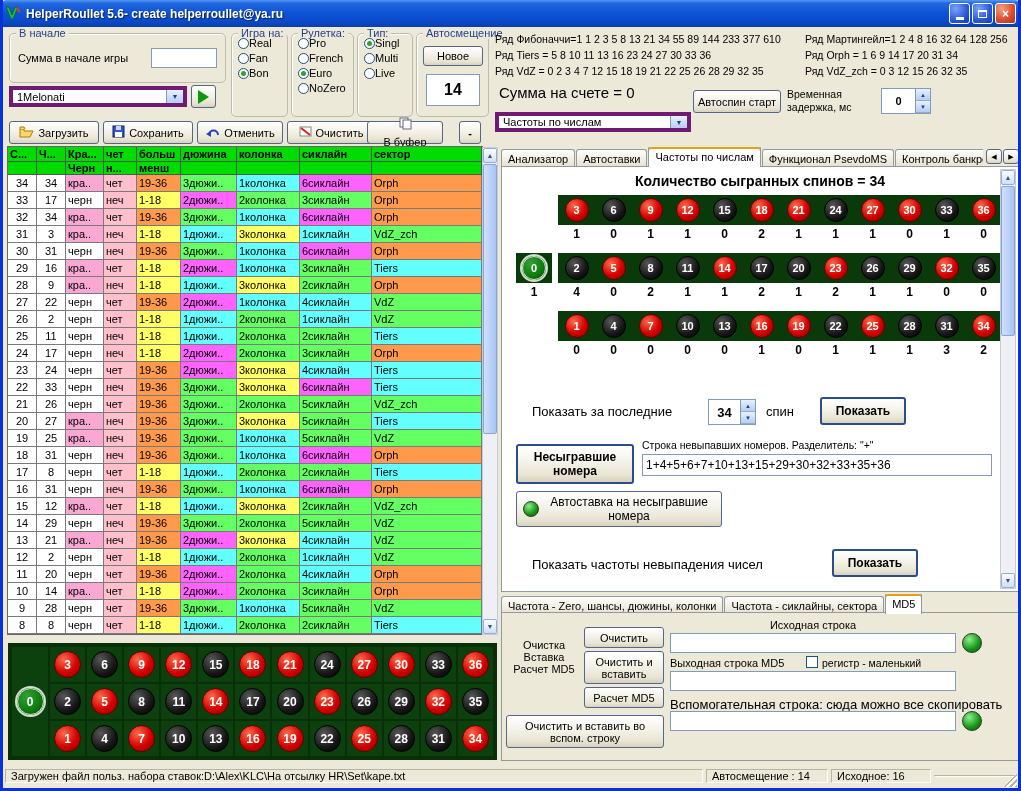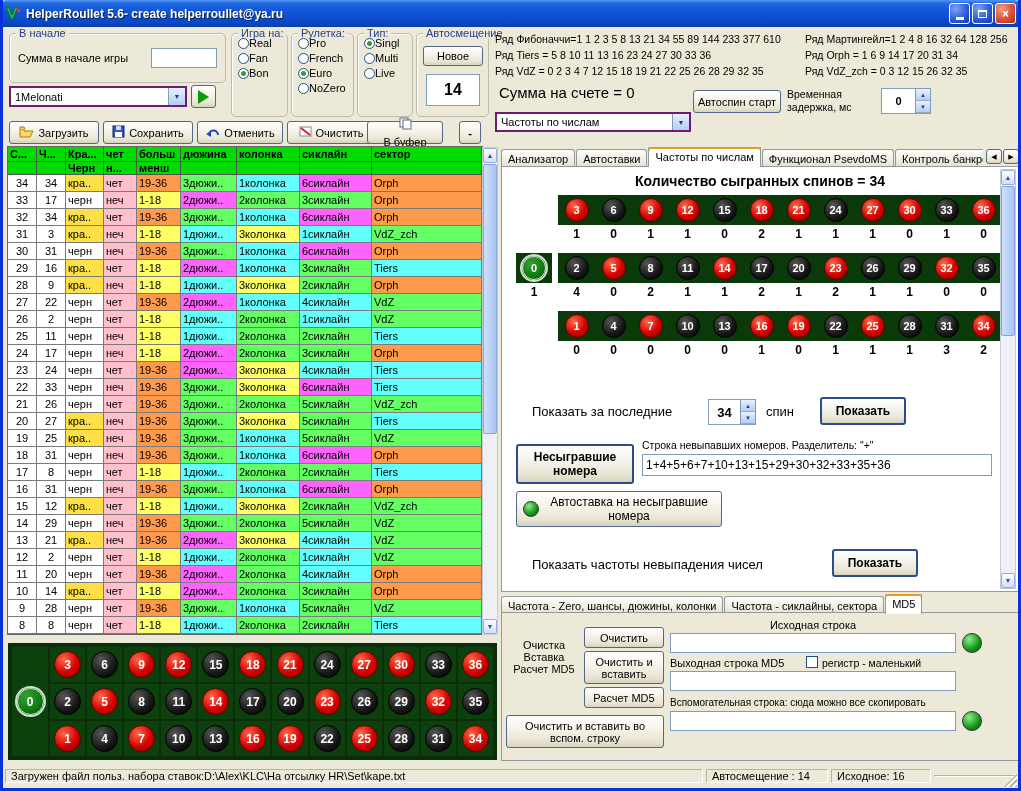--- a/index.html
+++ b/index.html
@@ -21,21 +21,21 @@
   .glyph-max { display:block; width:9px; height:8px; border:1px solid #fff; border-top:2px solid #fff; }
   
   .group { position:absolute; border:1px solid #bdbbae; border-radius:5px; box-shadow:inset 1px 1px 0 #fff; }
   .gtitle { position:absolute; top:-7px; left:6px; background:#ece9d8; padding:0 3px; color:#27408f; }
   .btn { display:flex; align-items:center; justify-content:center; gap:4px; text-align:center;
     background:linear-gradient(180deg,#ffffff 0%,#f4f2e8 45%,#e9e5d4 80%,#d8d2bd 100%);
     border:1px solid #54678a; border-radius:3px; font-size:11px; color:#000; }
   .btn-default { border:2px solid #2c4d8c; }
   .tinput { border:1px solid #7f9db9; background:#fff; font-size:11px; padding:1px 3px;
     font-family:"Liberation Sans",sans-serif; }
-  .combo { position:absolute; border:2px solid #701a75; background:#fff; display:flex; align-items:center; }
+  .combo { position:absolute; border:4px solid #701a75; background:#fff; display:flex; align-items:center; }
   .combo .ctext { flex:1; padding-left:4px; white-space:nowrap; overflow:hidden; }
   .combo .cbtn { width:17px; align-self:stretch; background:linear-gradient(180deg,#e8f0fd,#b6cdf4);
     border-left:1px solid #7f9db9; display:flex; align-items:center; justify-content:center;
     color:#1c3e94; font-size:7px; }
   .radio-row { display:flex; align-items:center; margin:3px 0 0 6px; }
   .radio { width:11px; height:11px; border-radius:50%; border:1px solid #1c5180; background:#fff; position:relative; flex:0 0 auto; }
   .radio.sel::after { content:""; position:absolute; left:2px; top:2px; width:5px; height:5px;
     border-radius:50%; background:#2da32d; }
   .series-line { line-height:16px; white-space:nowrap; font-size:10.5px; }
   .spinner { position:absolute; display:flex; border:1px solid #7f9db9; background:#fff; }
@@ -48,21 +48,21 @@
     background:radial-gradient(circle at 35% 30%,#8cf08c,#139313 60%,#0a5a0a); }
   
   #game-table { position:absolute; left:5px; top:147px; width:474px; outline:1px solid #666; background:#fff; }
   .thead-row, .trow { display:grid; grid-template-columns:29px 29px 38px 33px 44px 56px 63px 72px 1fr; }
   .hcell { background:#00dc00; border-right:1px solid #555; border-bottom:1px solid #555;
     font-weight:bold; padding-left:2px; overflow:hidden; white-space:nowrap; height:15px; line-height:14px; }
   .hcell.sub { height:13px; line-height:12px; }
   .tcell { font-size:11px; padding-left:2px; border-right:1px solid #7a7a7a; border-bottom:1px solid #7a7a7a;
     overflow:hidden; white-space:nowrap; height:17px; line-height:16px; }
   .tc-center { text-align:center; padding-left:0; }
-  .bg-red{background:#fde047;} .bg-white{background:#fff;} .bg-pink{background:#ffc0cb;}
+  .bg-red{background:#f9a8d4;} .bg-white{background:#fff;} .bg-pink{background:#ffc0cb;}
   .bg-orange{background:#ff9a4d;} .bg-yellow{background:#ffff66;} .bg-cyan{background:#63ffff;}
   .bg-magenta{background:#ff63ff;} .bg-green{background:#63ff63;}
   
   .sb { position:absolute; width:16px; background:#eef0f5; border:1px solid #c5cbd8; }
   .sb-btn { position:absolute; left:0; width:14px; height:15px; background:linear-gradient(180deg,#fdfefe,#cfdef6);
     border:1px solid #94aedb; border-radius:2px; color:#39518c; font-size:7px;
     display:flex; align-items:center; justify-content:center; }
   .sb-thumb { position:absolute; left:0; width:14px; background:linear-gradient(90deg,#cfe0fb,#a9c4f2);
     border:1px solid #8aa6d8; border-radius:2px; }
   
@@ -931,21 +931,21 @@
 
     <div class="abs" style="left:168px;top:6px;width:286px;text-align:center;">Исходная строка</div>
     <input class="tinput abs" style="left: 168px; top: 20px; width: 286px; height: 20px;" value="">
     <div class="led abs" style="left:460px;top:20px;width:20px;height:20px;"></div>
 
     <div class="abs nowrap" style="left:168px;top:44px;">Выходная строка MD5</div>
     <span class="checkbox abs" style="left:304px;top:43px;"></span>
     <div class="abs nowrap" style="left:320px;top:44px;font-size:10.5px;">регистр  - маленький</div>
     <input class="tinput abs" style="left: 168px; top: 58px; width: 286px; height: 20px;" value="">
 
-    <div class="abs nowrap" style="left:168px;top:84px;font-size:10px;">Вспомогательная строка: сюда можно все скопировать</div>
+    <div class="abs nowrap" style="left:168px;top:84px;font-size:13px;">Вспомогательная строка: сюда можно все скопировать</div>
     <input class="tinput abs" style="left: 168px; top: 98px; width: 286px; height: 20px;" value="">
     <div class="led abs" style="left:460px;top:98px;width:20px;height:20px;"></div>
   </div>
 
   <div id="statusbar">
     <div class="sb-panel" style="flex:0 0 698px;">Загружен файл польз. набора ставок:D:\Alex\KLC\На отсылку HR\Set\kape.txt</div>
     <div class="sb-panel" style="flex:0 0 122px;">Автосмещение : 14</div>
     <div class="sb-panel" style="flex:0 0 100px;">Исходное: 16</div>
     <div class="sb-panel" style="flex:1;"></div>
   </div>

